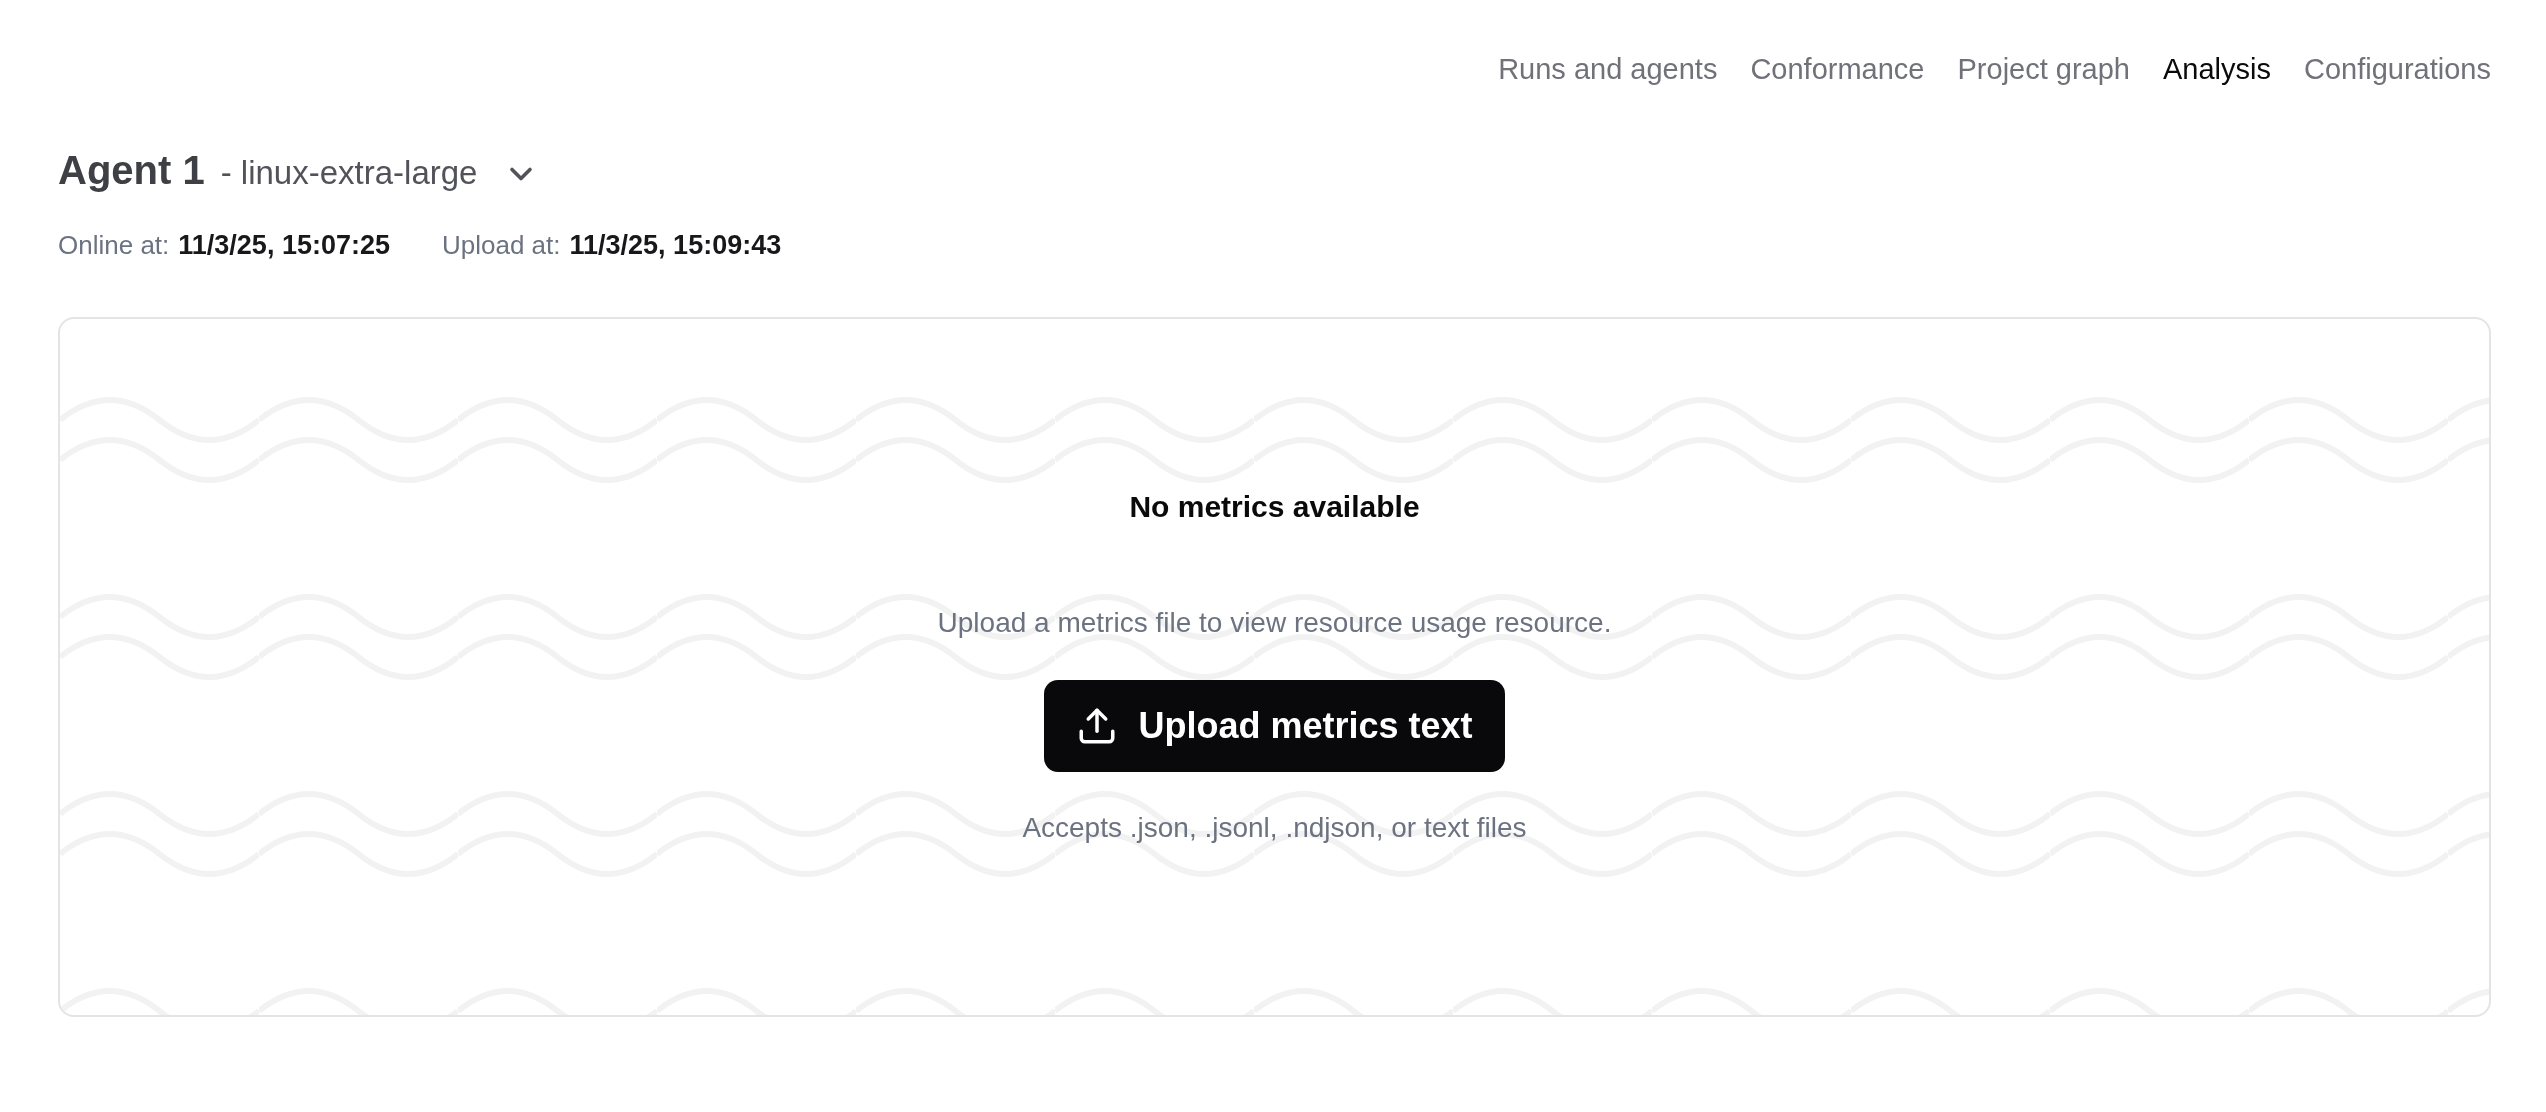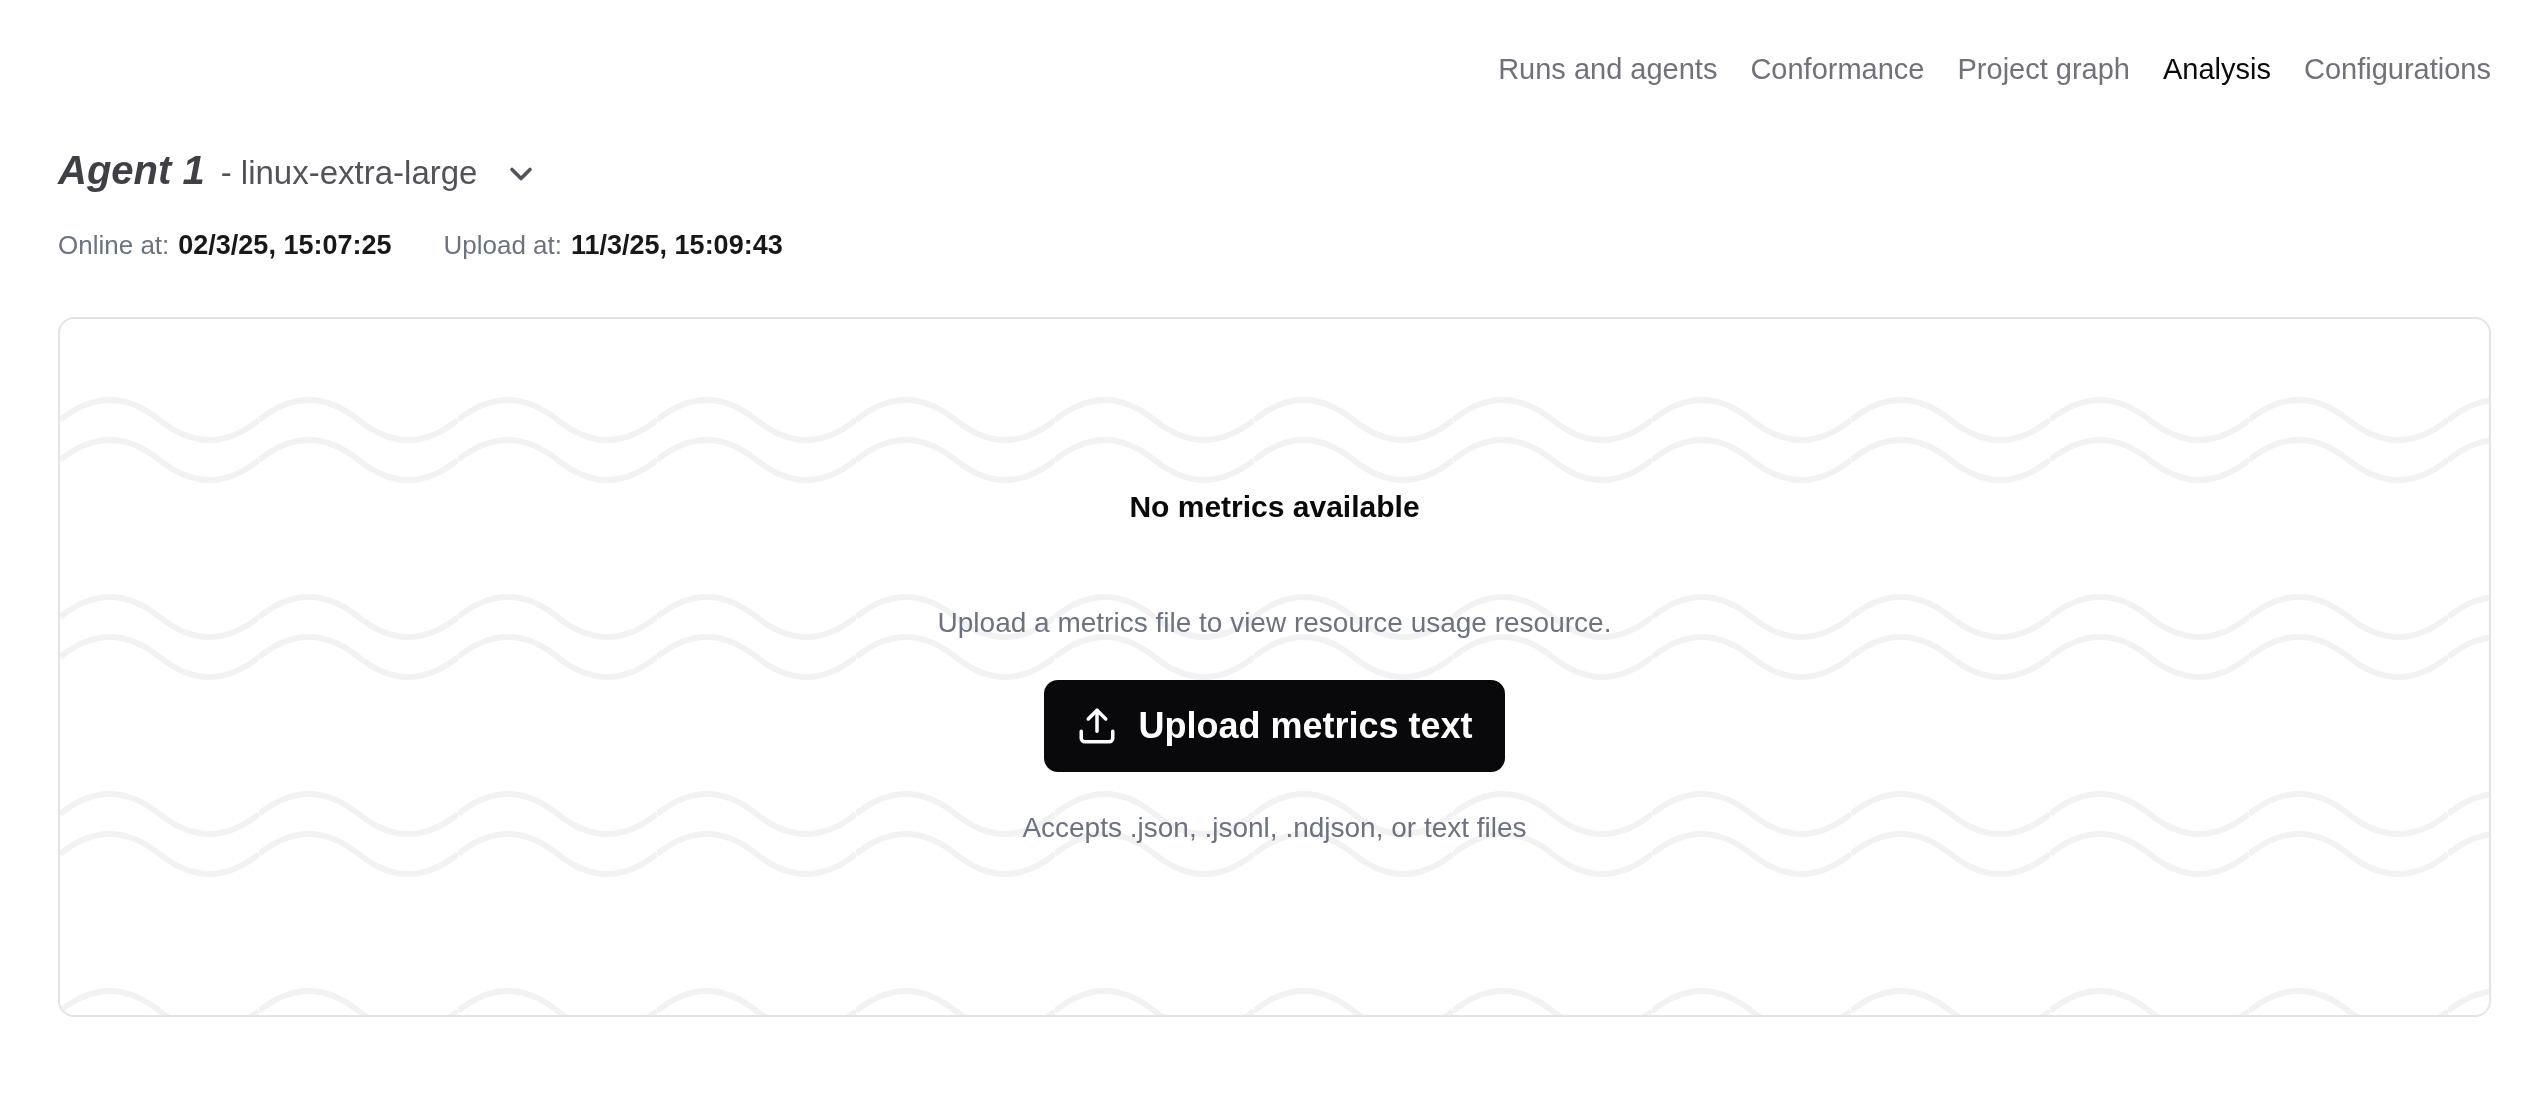--- a/index.html
+++ b/index.html
@@ -19,21 +19,21 @@
     font-size: 29px; line-height: 34px; color: #71717a;
   }
   .topnav .nav-item { cursor: pointer; white-space: nowrap; }
   .topnav .nav-item.active { color: #0a0a0a; font-weight: 500; }
 
   
   .title-row {
     position: absolute; left: 58px; top: 146px;
     display: flex; align-items: baseline; gap: 16px;
   }
-  .page-title { margin: 0; font-size: 40px; line-height: 48px; font-weight: 700; color: #3f3f46; font-style: italic; }
+  .page-title { margin: 0; font-size: 40px; line-height: 48px; font-weight: 700; color: #3f3f46; }
   .page-subtitle { font-size: 33px; color: #52525b; font-weight: 400; }
   .chevron { align-self: center; margin-left: 10px; margin-top: 10px; }
 
   
   .meta-row {
     position: absolute; left: 58px; top: 230px;
     display: flex; gap: 52px; align-items: baseline;
     font-size: 26px; color: #6b7280;
   }
   .meta-pair { display: flex; gap: 9px; align-items: flex-start; }
@@ -91,21 +91,21 @@
     <span class="chevron">
       <svg width="36" height="36" viewBox="0 0 24 24" fill="none" stroke="#52525b" stroke-width="2.4" stroke-linecap="round" stroke-linejoin="round">
         <polyline points="6 9 12 15 18 9"></polyline>
       </svg>
     </span>
   </div>
 
   <div class="meta-row">
     <div class="meta-pair">
       <span class="meta-label">Online at:</span>
-      <span class="meta-value">02/3/25, 15:07:25</span>
+      <span class="meta-value">11/3/25, 15:07:25</span>
     </div>
     <div class="meta-pair">
       <span class="meta-label">Upload at:</span>
       <span class="meta-value">11/3/25, 15:09:43</span>
     </div>
   </div>
 
   <div class="card">
     <svg class="waves" width="2429" height="696" xmlns="http://www.w3.org/2000/svg">
       <defs>

